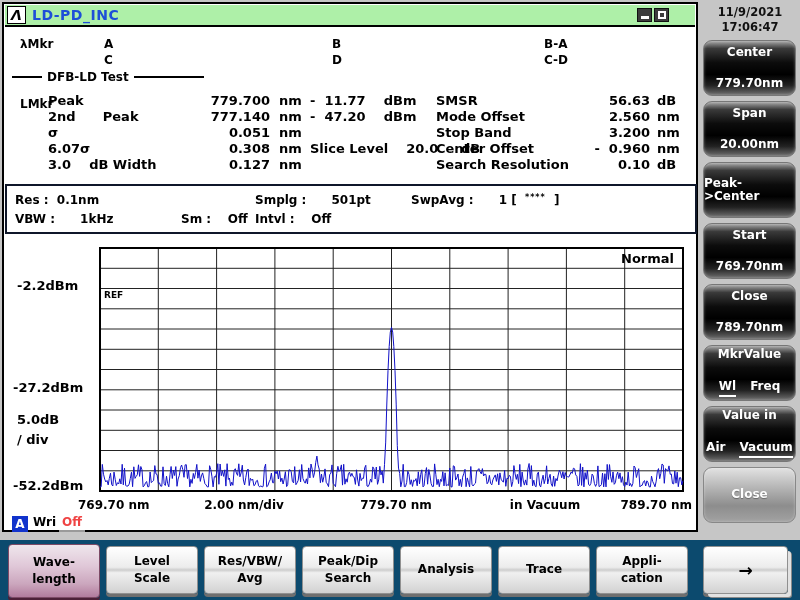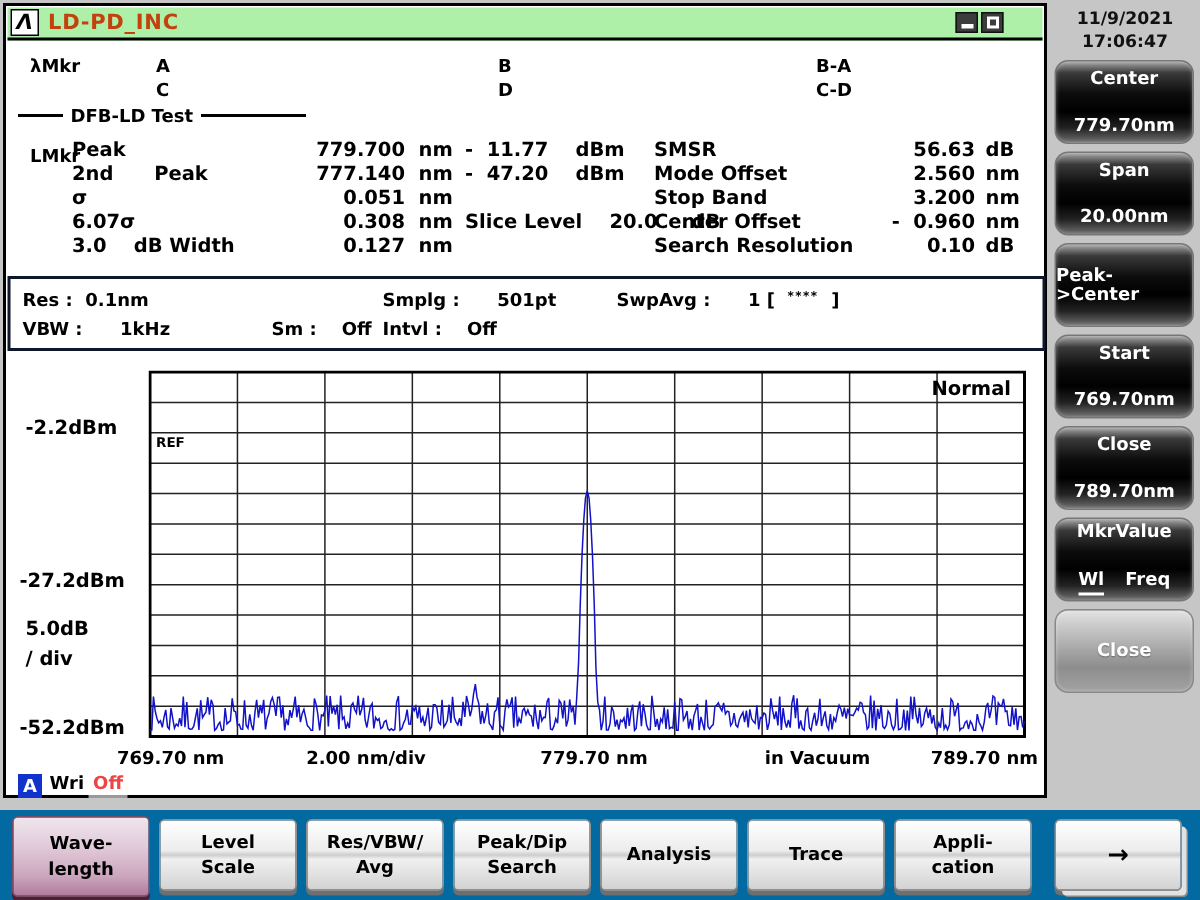--- a/index.html
+++ b/index.html
@@ -5,21 +5,21 @@
   * { box-sizing: border-box; margin: 0; padding: 0; }
   html,body { width:800px; height:600px; overflow:hidden; }
   body { font-family:"DejaVu Sans", sans-serif; font-weight:700; background:#c6c6c6; position:relative; }
   .abs { position:absolute; }
   .pre { white-space:pre; }
 
   
   .content { position:absolute; left:2px; top:2px; width:696px; height:530px; background:#fff; border:2px solid #000; }
   .titlebar { position:absolute; left:1px; top:1px; right:1px; height:22px; background:#aef0a8; border-bottom:2px solid #000; display:flex; align-items:center; }
   .logo { width:19px; height:18px; background:#fff; border:1px solid #000; margin-left:2px; display:flex; align-items:center; justify-content:center; font-size:14px; font-style:italic; color:#000; }
-  .wtitle { font-size:14px; margin-left:6px; letter-spacing:.5px; color:#c2410c; flex:1; }
+  .wtitle { font-size:14px; margin-left:6px; letter-spacing:.5px; color:#1d4ed8; flex:1; }
   .winbtns { display:flex; gap:2px; margin-right:26px; }
   .winbtn { width:15px; height:14px; background:#3c3c3c; border:1px solid #111; display:flex; align-items:flex-end; justify-content:center; cursor:pointer; }
   .winbtn.maxb { align-items:center; }
   .min-glyph { width:8px; height:3px; background:#fff; margin-bottom:2px; }
   .max-glyph { width:8px; height:8px; border:2px solid #fff; }
 
   .mkr { font-size:12px; color:#000; }
   .sect { display:flex; align-items:center; }
   .sect .ln { border-top:2px solid #000; height:0; }
   .sect .txt { font-size:12px; padding:0 5px; }
@@ -53,21 +53,21 @@
     background:linear-gradient(180deg,#a8a8a8 0%,#3a3a3a 14%,#0c0c0c 40%,#000 62%,#222 82%,#6e6e6e 100%);
     box-shadow:inset 0 0 3px rgba(255,255,255,.35); border:1px solid #777;
     display:flex; flex-direction:column; align-items:center; justify-content:center; gap:18px; cursor:pointer; }
   .softkey .line { line-height:1.1; }
   .softkey-gray { background:linear-gradient(180deg,#e2e2e2 0%,#bdbdbd 30%,#8d8d8d 70%,#a2a2a2 100%); border:1px solid #888; color:#fdfdfd; text-shadow:0 1px 1px rgba(0,0,0,.35); }
   .opt-row { display:flex; gap:14px; }
   .opt { padding-bottom:2px; }
   .opt.sel { border-bottom:2px solid #fff; }
 
   
-  .bottommenu { position:absolute; left:0; top:540px; width:800px; height:60px; background:#0369a1; }
+  .bottommenu { position:absolute; left:0; top:540px; width:800px; height:60px; background:#0c4a6e; }
   .menubtn { position:absolute; top:6px; width:92px; height:48px; border-radius:4px; border:1px solid #909090;
     background:linear-gradient(180deg,#ffffff 0%,#ececec 44%,#cdcdcd 50%,#f0f0f0 56%,#d2d2d2 100%);
     box-shadow:0 3px 0 #6f6f6f; color:#000; font-size:12px; line-height:1.45; text-align:center;
     display:flex; flex-direction:column; align-items:center; justify-content:center; cursor:pointer; }
   .menubtn.sel { top:4px; height:54px;
     background:linear-gradient(180deg,#efe6ec 0%,#e0c8d8 40%,#cba6bd 75%,#b27b9d 100%);
     border:1px solid #7d4a66; box-shadow:0 3px 0 #4d2038; }
   .menubtn.arrow { font-size:17px; box-shadow:4px 4px 0 -1px #e2e2e2, 5px 5px 0 -1px #8a8a8a, 0 3px 0 #6f6f6f; }
 </style>
 </head>
@@ -224,20 +224,27 @@
         <span class="line">Close</span>
         <span class="line">789.70nm</span>
       </div>
       <div class="softkey">
         <span class="line">MkrValue</span>
         <div class="opt-row">
           <span class="opt sel">Wl</span>
           <span class="opt">Freq</span>
         </div>
       </div>
+      <div class="softkey">
+        <span class="line">Value in</span>
+        <div class="opt-row">
+          <span class="opt">Air</span>
+          <span class="opt sel">Vacuum</span>
+        </div>
+      </div>
       <div class="softkey softkey-gray">
         <span class="line">Close</span>
       </div>
     </div>
 </div>
 
 <div class="bottommenu" id="menu">
     <div class="menubtn sel" style="left: 8px;">
       <div>Wave-</div>
       <div>length</div>

